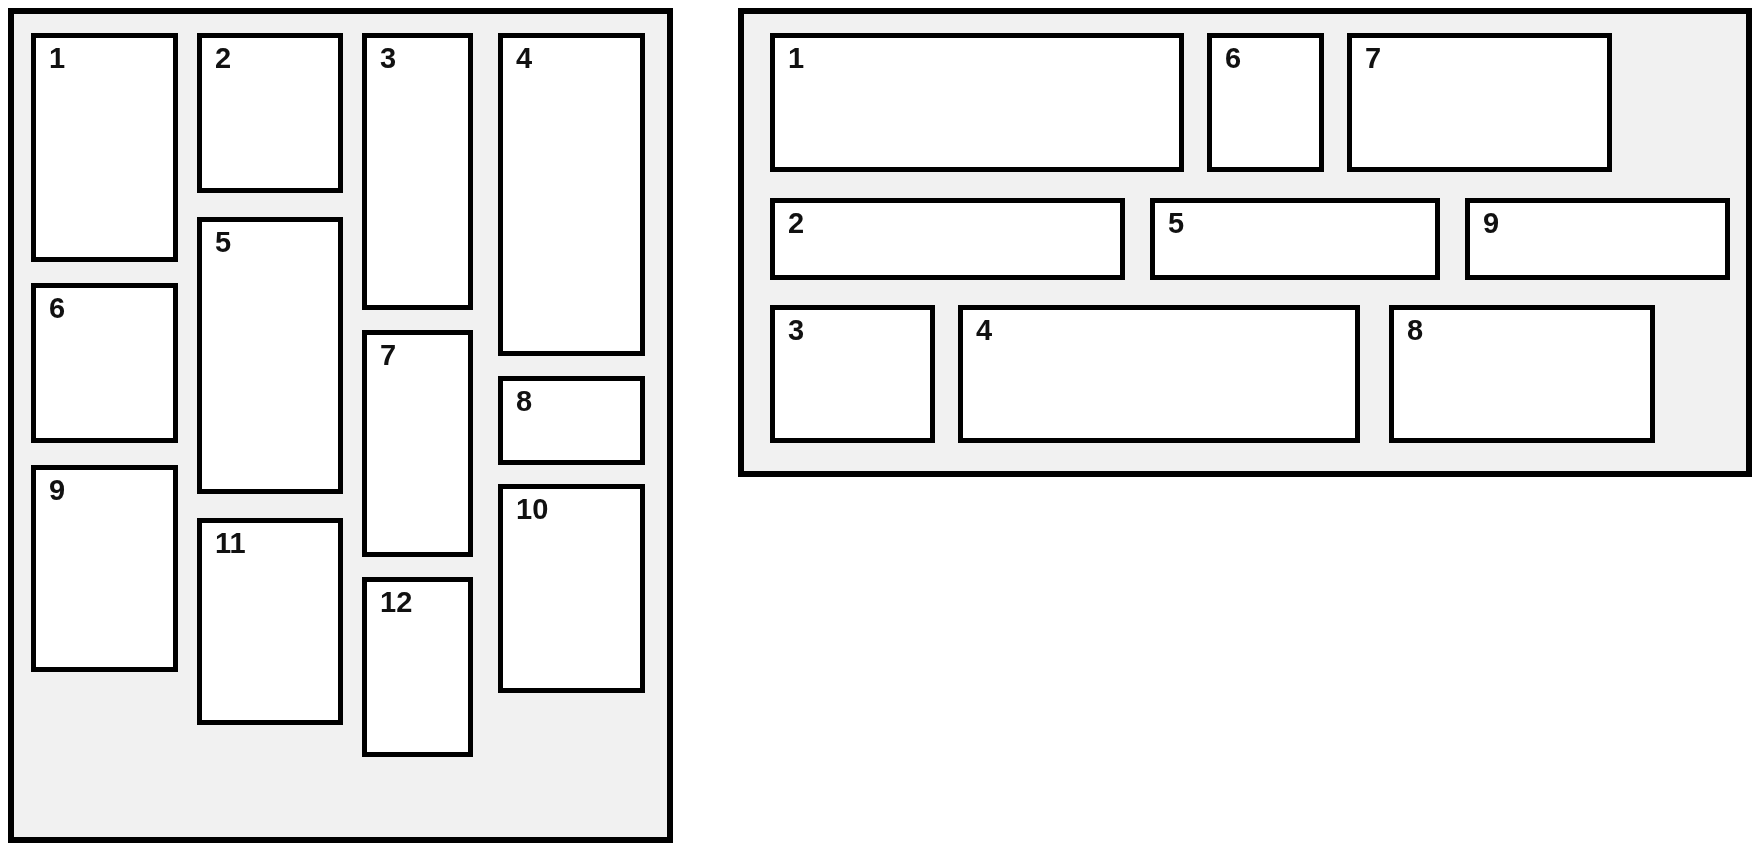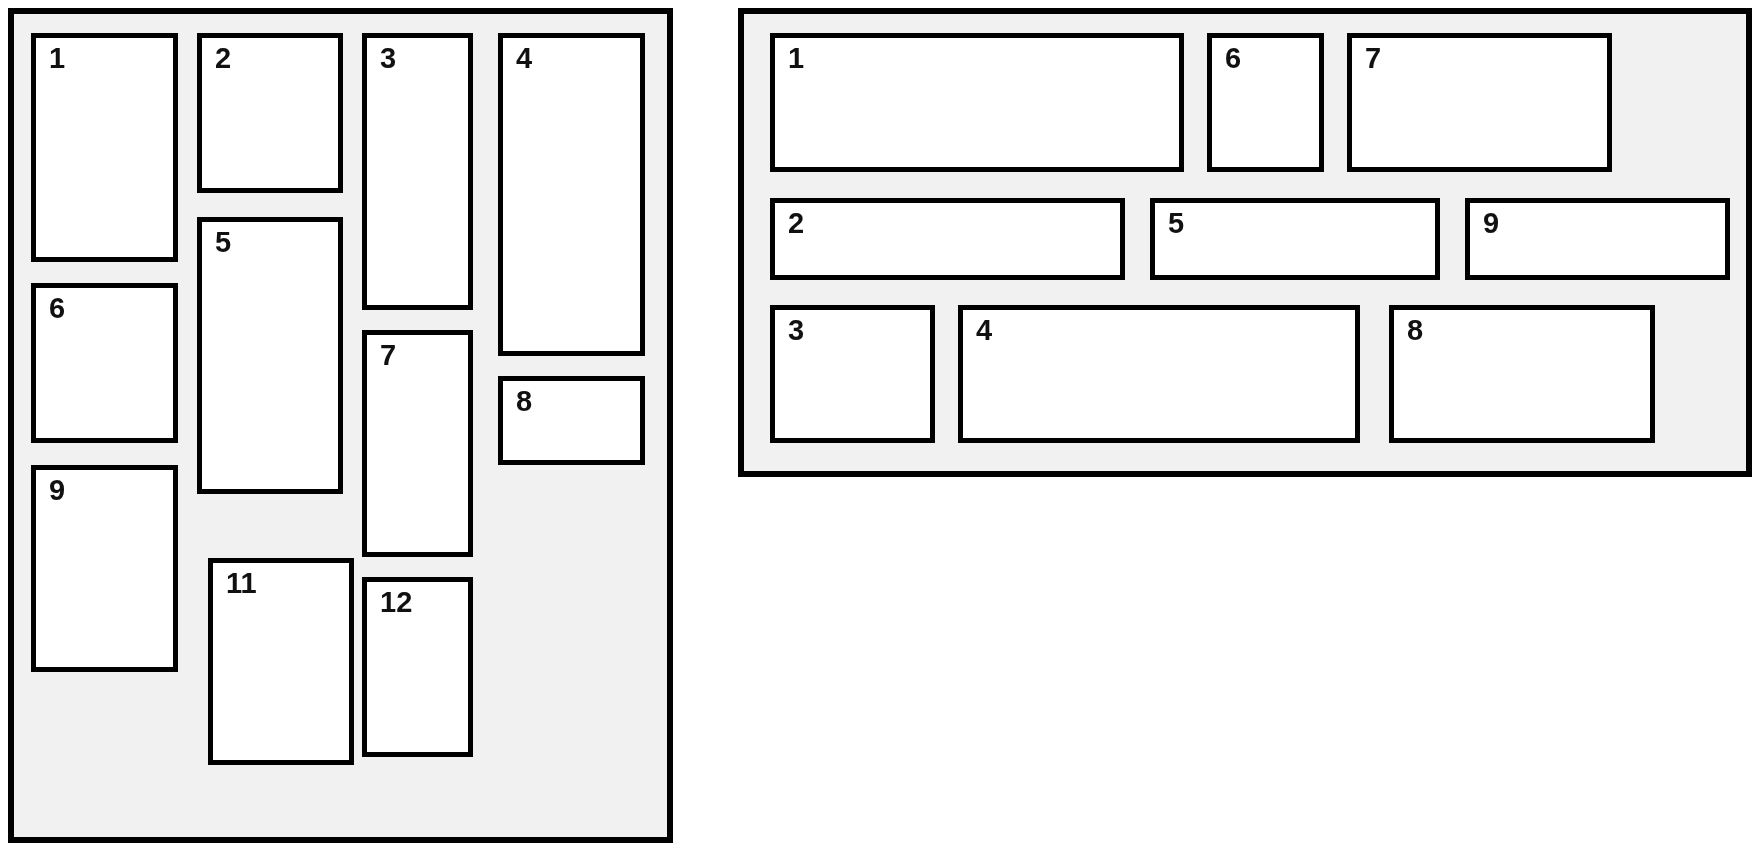--- a/index.html
+++ b/index.html
@@ -51,21 +51,21 @@
   .l1  { left: 17px;  top: 19px;  width: 147px; height: 229px; }
   .l2  { left: 183px; top: 19px;  width: 146px; height: 160px; }
   .l3  { left: 348px; top: 19px;  width: 111px; height: 277px; }
   .l4  { left: 484px; top: 19px;  width: 147px; height: 323px; }
   .l5  { left: 183px; top: 203px; width: 146px; height: 277px; }
   .l6  { left: 17px;  top: 269px; width: 147px; height: 160px; }
   .l7  { left: 348px; top: 316px; width: 111px; height: 227px; }
   .l8  { left: 484px; top: 362px; width: 147px; height: 89px;  }
   .l9  { left: 17px;  top: 451px; width: 147px; height: 207px; }
   .l10 { left: 484px; top: 470px; width: 147px; height: 209px; }
-  .l11 { left: 194px; top: 504px; width: 146px; height: 207px; margin-top: 40px; }
+  .l11 { left: 183px; top: 504px; width: 146px; height: 207px; }
   .l12 { left: 348px; top: 563px; width: 111px; height: 180px; }
   
   .r1  { left: 26px;  top: 19px;  width: 414px; height: 139px; }
   .r6  { left: 463px; top: 19px;  width: 117px; height: 139px; }
   .r7  { left: 603px; top: 19px;  width: 265px; height: 139px; }
   .r2  { left: 26px;  top: 184px; width: 355px; height: 82px;  }
   .r5  { left: 406px; top: 184px; width: 290px; height: 82px;  }
   .r9  { left: 721px; top: 184px; width: 265px; height: 82px;  }
   .r3  { left: 26px;  top: 291px; width: 165px; height: 138px; }
   .r4  { left: 214px; top: 291px; width: 402px; height: 138px; }
@@ -97,20 +97,23 @@
       </div>
     <div class="tile l7">
         <span class="num">7</span>
       </div>
     <div class="tile l8">
         <span class="num">8</span>
       </div>
     <div class="tile l9">
         <span class="num">9</span>
       </div>
+    <div class="tile l10">
+        <span class="num">10</span>
+      </div>
     <div class="tile l11">
         <span class="num">11</span>
       </div>
     <div class="tile l12">
         <span class="num">12</span>
       </div>
   </div>
 
   <div class="panel panel-right">
     <div class="tile r1">

